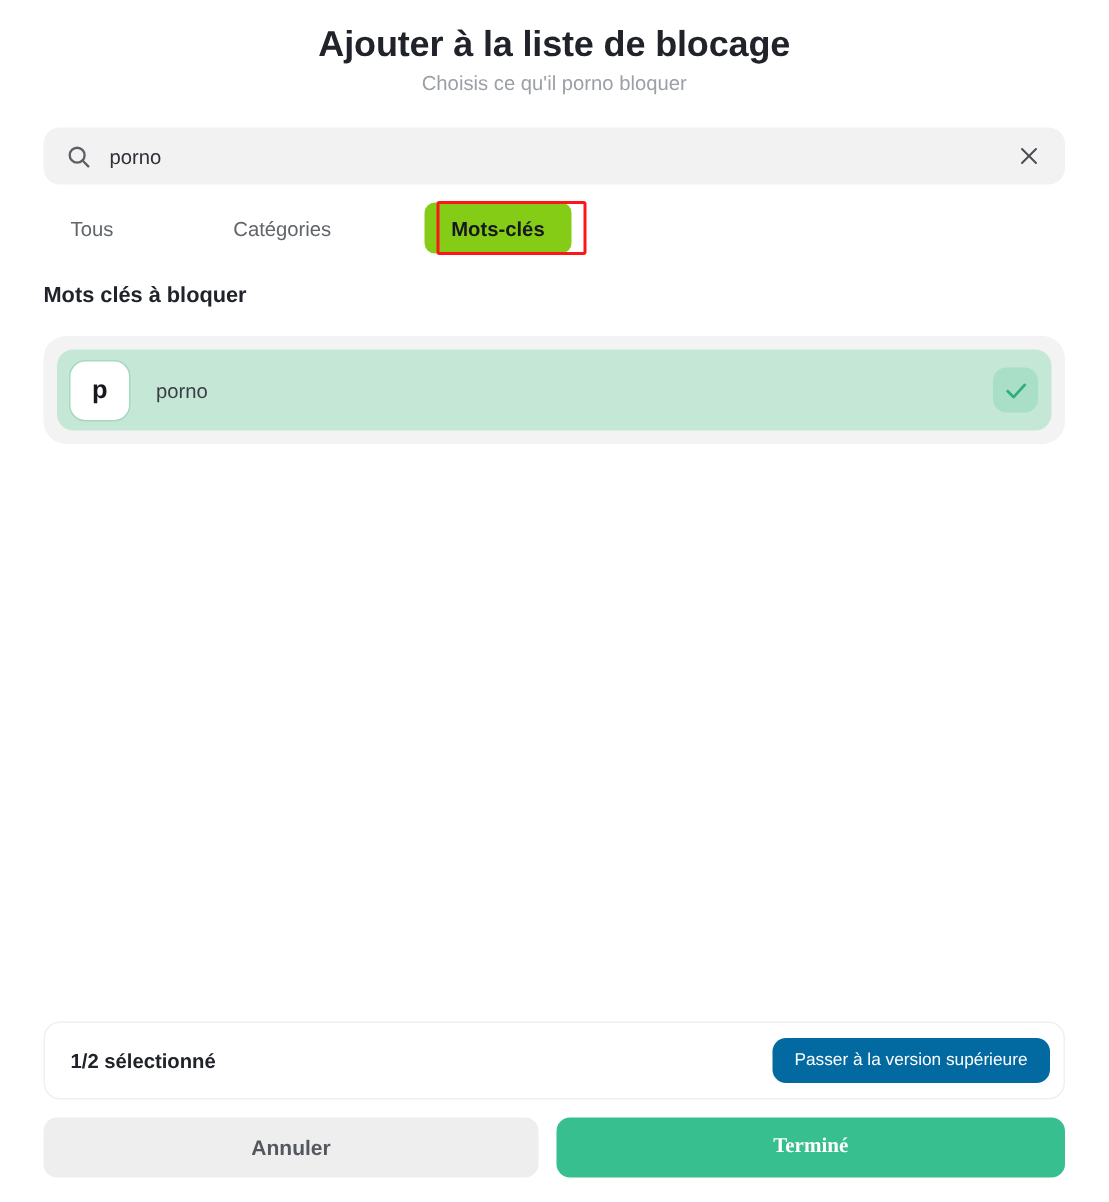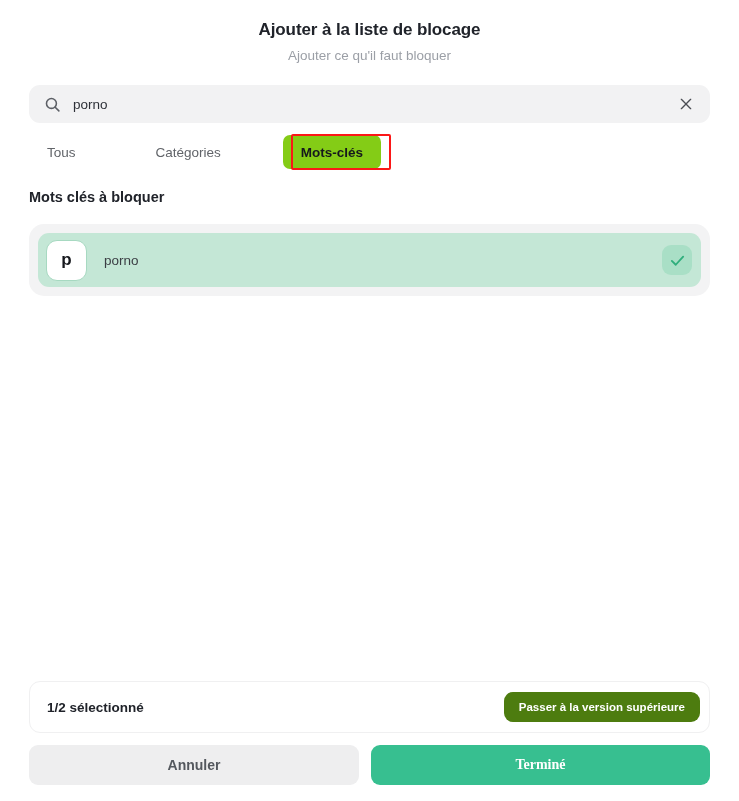--- a/index.html
+++ b/index.html
@@ -24,21 +24,21 @@
     display: flex;
     flex-direction: column;
   }
 
   
   .header {
     padding: 17px 0 0 0;
     text-align: center;
   }
   .dialog-title {
-    font-size: 17px;
+    font-size: 24px;
     font-weight: bold;
     color: #20232a;
     letter-spacing: -0.1px;
     line-height: 26px;
   }
   .dialog-subtitle {
     font-size: 13.5px;
     color: #9b9fa6;
     line-height: 20px;
     margin-top: 3px;
@@ -195,24 +195,24 @@
     justify-content: space-between;
     padding: 0 9px 0 17px;
     box-sizing: border-box;
   }
   .status-text {
     font-size: 13.5px;
     font-weight: bold;
     color: #20232a;
   }
   .upgrade-btn {
-    background: #4d7c0f;
+    background: #0369a1;
     color: #ffffff;
     font-size: 11.5px;
-    font-weight: bold;
+    font-weight: normal;
     border: none;
     border-radius: 9px;
     height: 30px;
     padding: 0 15px;
     cursor: pointer;
     font-family: "Liberation Sans", sans-serif;
     white-space: nowrap;
   }
 
   .action-row {
@@ -244,21 +244,21 @@
     font-family: Liberation Serif, serif;
   }
 </style>
 </head>
 <body>
 
 <div class="screen">
 
   <div class="header">
     <div class="dialog-title">Ajouter à la liste de blocage</div>
-    <div class="dialog-subtitle">Ajouter ce qu'il faut bloquer</div>
+    <div class="dialog-subtitle">Choisis ce qu'il porno bloquer</div>
   </div>
 
   <div class="search-wrap">
     <span class="search-icon">
       <svg width="17" height="17" viewBox="0 0 24 24" fill="none" stroke="currentColor" stroke-width="2.2" stroke-linecap="round">
         <circle cx="10.5" cy="10.5" r="7"></circle>
         <line x1="15.8" y1="15.8" x2="21" y2="21"></line>
       </svg>
     </span>
     <input class="search-input" type="text" value="porno" placeholder="Rechercher" style="">

